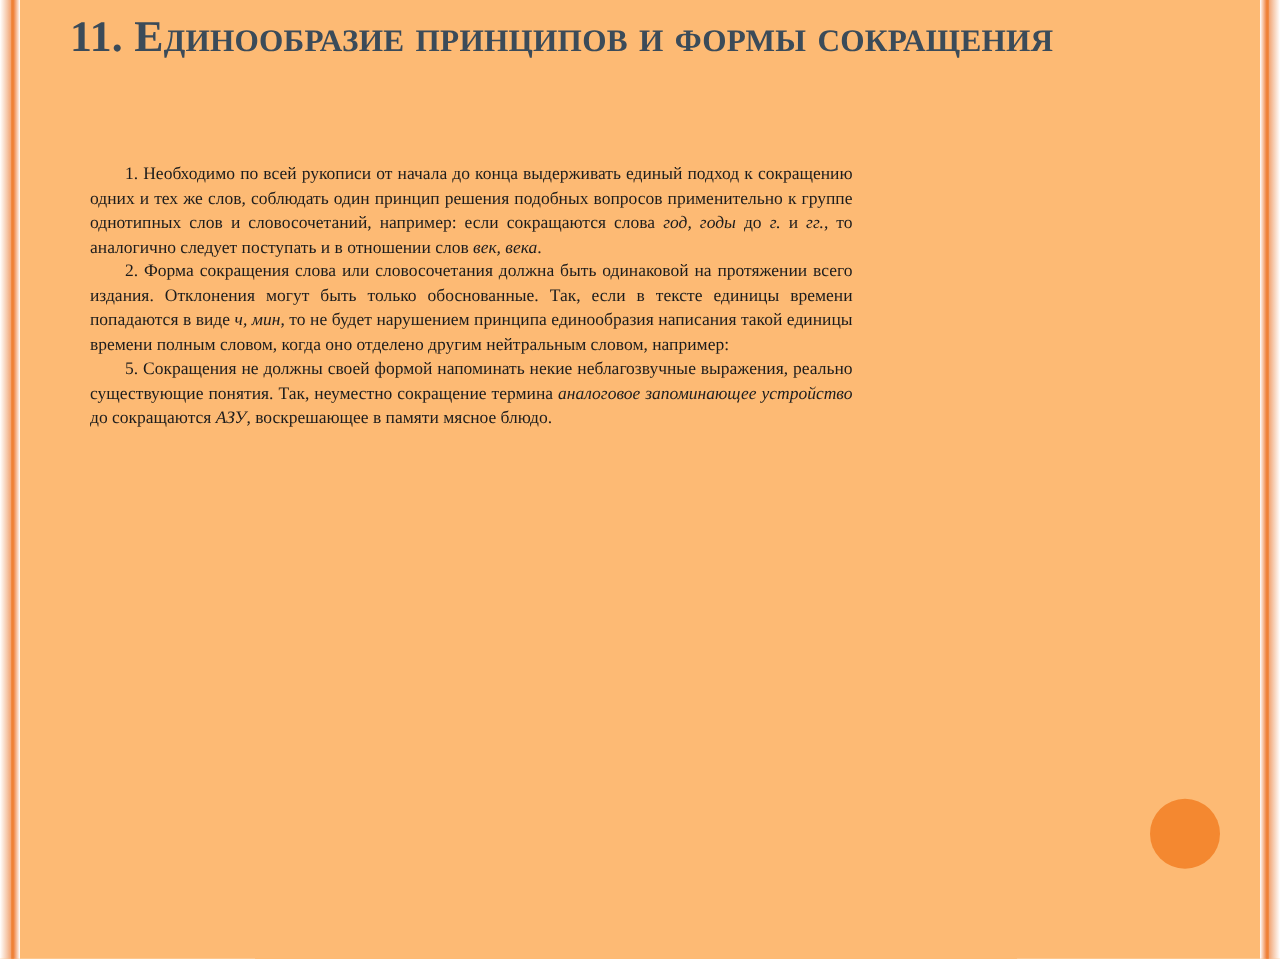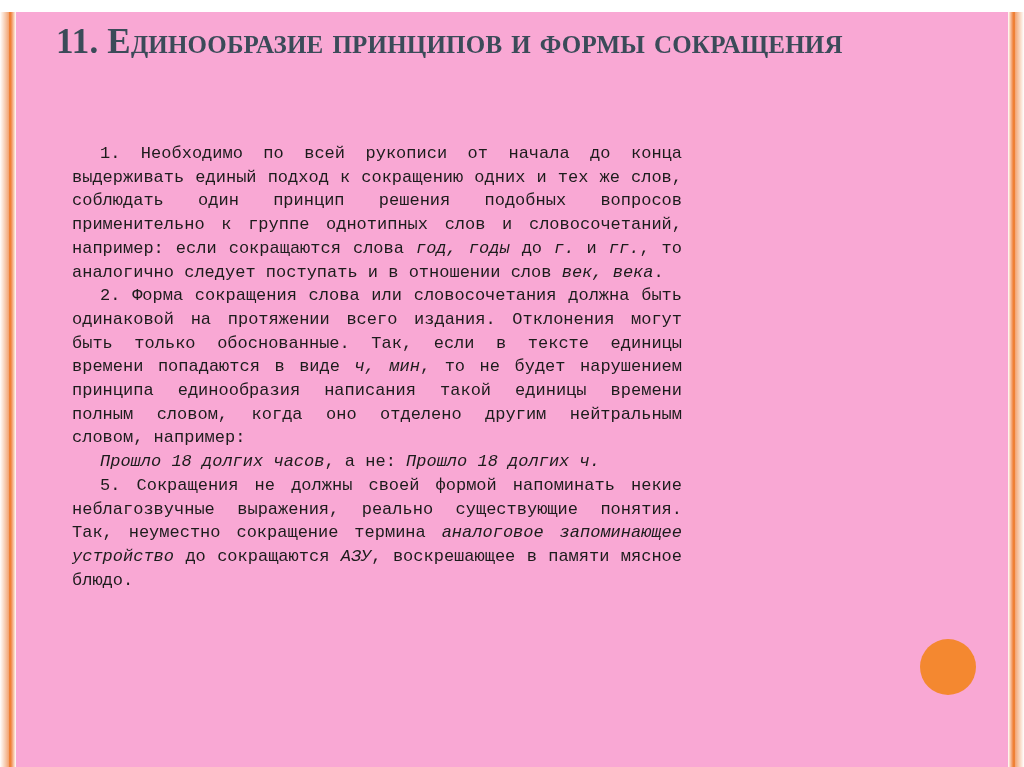--- a/index.html
+++ b/index.html
@@ -10,22 +10,21 @@
     width: 1024px;
     height: 767px;
     background: #ffffff;
     font-family: "Liberation Serif", serif;
     overflow: hidden;
     position: relative;
   }
   .slide {
     position: absolute;
     inset: 0;
-    background: #f9a8d4;
-    margin-top: 12px;
+    background: #fdba74;
   }
   
   .edge-bar {
     position: absolute;
     top: 0;
     bottom: 0;
     width: 16px;
   }
   .edge-bar.left {
     left: 0;
@@ -61,22 +60,22 @@
     text-transform: none;
   }
 
   
   .body-block {
     position: absolute;
     left: 72px;
     top: 130px;
     width: 610px;
     color: #1c1c1c;
-    font-family: Liberation Mono, monospace;
-    font-size: 17px;
+    font-family: Liberation Serif, serif;
+    font-size: 14px;
     line-height: 1.395;
     text-align: justify;
     text-justify: inter-word;
   }
   .body-block p {
     margin: 0;
     text-indent: 28px;
   }
   .body-block p + p {
     margin-top: 0;
@@ -102,19 +101,18 @@
   <div class="edge-bar left"></div>
   <div class="edge-line left"></div>
   <div class="edge-bar right"></div>
   <div class="edge-line right"></div>
 
   <div class="title">11. Единообразие принципов и формы сокращения</div>
 
   <div class="body-block">
     <p><span>1. Необходимо по всей рукописи от начала до конца выдерживать единый подход к сокращению одних и тех же слов, соблюдать один принцип решения подобных вопросов применительно к группе однотипных слов и словосочетаний, например: если сокращаются слова </span><span class="it">год, годы</span><span> до </span><span class="it">г.</span><span> и </span><span class="it">гг.</span><span>, то аналогично следует поступать и в отношении слов </span><span class="it">век, века</span><span>.</span></p>
     <p><span>2. Форма сокращения слова или словосочетания должна быть одинаковой на протяжении всего издания. Отклонения могут быть только обоснованные. Так, если в тексте единицы времени попадаются в виде </span><span class="it">ч, мин</span><span>, то не будет нарушением принципа единообразия написания такой единицы времени полным словом, когда оно отделено другим нейтральным словом, например:</span></p>
-    <p><span class="it">Прошло 18 долгих часов</span><span>, а не: </span><span class="it">Прошло 18 долгих ч.</span></p>
     <p><span>5. Сокращения не должны своей формой напоминать некие неблагозвучные выражения, реально существующие понятия. Так, неуместно сокращение термина </span><span class="it">аналоговое запоминающее устройство</span><span> до сокращаются </span><span class="it">АЗУ</span><span>, воскрешающее в памяти мясное блюдо.</span></p>
   </div>
 
   <div class="circle"></div>
 
 </div>
 
 </body></html>

